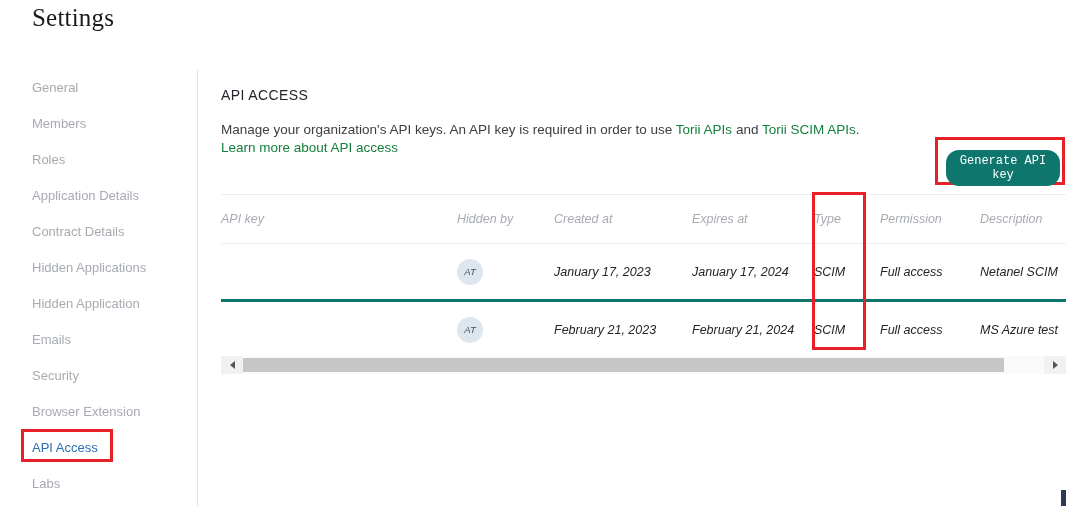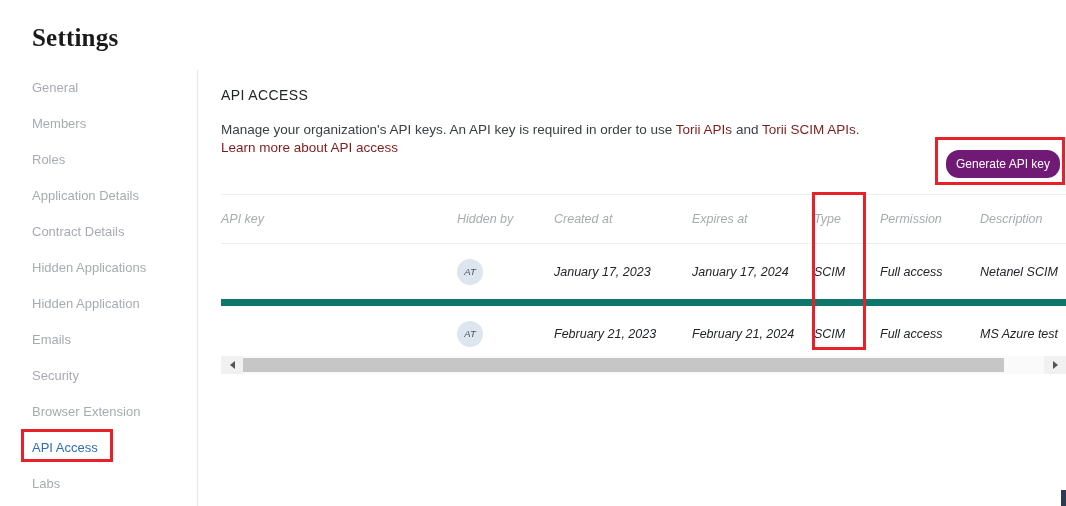--- a/index.html
+++ b/index.html
@@ -12,24 +12,24 @@
     background: #ffffff;
     font-family: "Liberation Sans", sans-serif;
     overflow: hidden;
     position: relative;
   }
 
   
   .page-title {
     position: absolute;
     left: 32px;
-    top: 24px;
+    top: 4px;
     font-family: "Liberation Serif", serif;
     font-size: 25px;
-    font-weight: 700;
+    font-weight: 400;
     color: #1a1a1a;
     letter-spacing: 0.2px;
   }
 
   
   .sidebar {
     position: absolute;
     left: 0;
     top: 70px;
     width: 198px;
@@ -90,45 +90,45 @@
   .desc {
     position: absolute;
     left: 22px;
     top: 51px;
     font-size: 13.5px;
     color: #3c4043;
     line-height: 18px;
     width: 700px;
   }
   .desc a {
-    color: #7f1d1d;
+    color: #15803d;
     text-decoration: none;
   }
 
   
   .gen-wrap {
     position: absolute;
     left: 736px;
     top: 67px;
     width: 130px;
     height: 48px;
     border: 3px solid #e8202a;
     box-sizing: border-box;
   }
   .gen-btn {
     position: absolute;
     left: 8px;
     top: 10px;
     width: 114px;
-    height: 28px;
-    background: #701a75;
+    height: 36px;
+    background: #0f766e;
     border: none;
     border-radius: 13px;
     color: #ffffff;
-    font-family: Liberation Sans, sans-serif;
+    font-family: Liberation Mono, monospace;
     font-size: 12px;
     cursor: pointer;
     padding: 0;
   }
 
   
   .table-area {
     position: absolute;
     left: 22px;
     top: 124px;
@@ -149,21 +149,21 @@
     border-top: 1px solid #eceef0;
     border-bottom: 1px solid #eceef0;
     padding: 0;
     vertical-align: middle;
     white-space: nowrap;
   }
   .tbl td {
     font-size: 12.5px;
     color: #22252a;
     height: 55px;
-    border-bottom: 7px solid #0f766e;
+    border-bottom: 3px solid #0f766e;
     padding: 0;
     vertical-align: middle;
     white-space: nowrap;
   }
   .c-key      { width: 236px; }
   .c-by       { width: 97px;  }
   .c-created  { width: 138px; }
   .c-expires  { width: 122px; }
   .c-type     { width: 66px;  }
   .c-perm     { width: 100px; }

